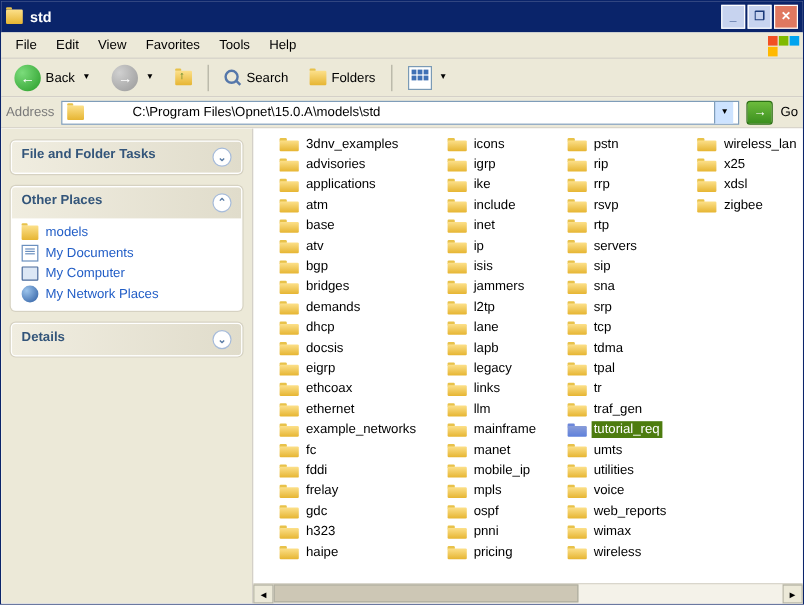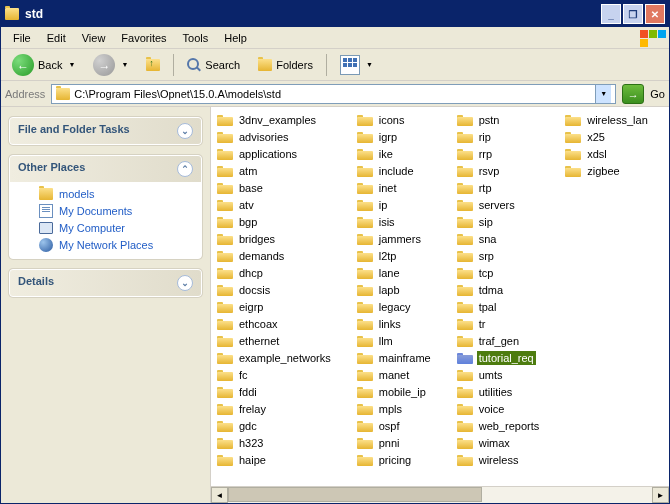--- a/index.html
+++ b/index.html
@@ -20,32 +20,32 @@
   .circle { width:22px; height:22px; border-radius:50%; display:flex; align-items:center; justify-content:center; color:#fff; font-weight:bold; font-size:12px;}
   .circle.green{background: radial-gradient(circle at 30% 30%, #7bdc7b, #289c28);}
   .circle.grey{background: radial-gradient(circle at 30% 30%, #d0d0d0, #989898);}
   .sep { width:1px; height:22px; background:#b0aea0; margin:0 2px;}
   .dropdown-arrow { font-size:7px; color:#000; margin-left:2px;}
   .viewicons { width:20px; height:20px; border:1px solid #7a9ab5; background:#fff; display:flex; flex-wrap:wrap; padding:2px; gap:1px; align-content:flex-start;}
   .viewicons div{width:4px;height:4px;background:#4071b5;}
   .addressbar { height:26px; background:#ece9d8; border-bottom:1px solid #d4d0c8; display:flex; align-items:center; padding:0 4px; gap:6px; }
   .addr-label { color:#7a7a7a; }
   .addr-input { flex:1; height:20px; border:1px solid #7f9db9; background:#fff; display:flex; align-items:center; padding:0 4px; gap:4px;}
-  .addr-input input { border:none; outline:none; flex:1; font-size:11px;}
+  .addr-input input { border:none; outline:none; flex:1; font-size:11px;margin-left:36px;}
   .addr-dd { width:16px; height:18px; background:#cde3ff; border-left:1px solid #7f9db9; display:flex; align-items:center; justify-content:center; font-size:7px;}
   .gobtn { width:22px; height:20px; background:linear-gradient(to bottom,#6cbb3c,#3b8f1e); border:1px solid #2c7015; border-radius:3px; color:#fff; display:flex; align-items:center; justify-content:center; font-weight:bold;}
   .content { flex:1; display:flex; overflow:hidden; background:#fff;}
   .sidebar { width:210px; background:#ece9d8; padding:10px 8px; display:flex; flex-direction:column; gap:10px; border-right:1px solid #d4d0c8;}
   .panel { background:#fff; border:1px solid #fff; border-radius:4px; overflow:hidden; box-shadow: 0 0 0 1px #d6d2c2;}
   .panel-hdr { background:linear-gradient(to right,#f0ede0,#e0dccb); padding:5px 8px; font-weight:bold; color:#33557a; display:flex; justify-content:space-between; align-items:flex-start;}
   .panel-hdr .chev{font-size:9px; color:#5a7ca5; border:1px solid #a6bbda; width:16px;height:16px;border-radius:50%;display:flex;align-items:center;justify-content:center;background:#fff;}
   .panel-body { padding:6px 8px; display:flex; flex-direction:column; gap:4px;}
-  .panel-link { display:flex; align-items:center; gap:6px; color:#215dc6; cursor:default;margin-left:21px;}
+  .panel-link { display:flex; align-items:center; gap:6px; color:#215dc6; cursor:default;}
   .filepane { flex:1; position:relative; overflow:hidden;}
-  .files-inner { padding: 4px 0 4px 4px; display:flex; flex-direction:column; flex-wrap:wrap; height: calc(100% - 18px); align-content:flex-start; column-gap: 20px;}
+  .files-inner { padding: 4px 0 4px 4px; display:flex; flex-direction:column; flex-wrap:wrap; height: calc(100% - 18px); align-content:flex-start; column-gap: 20px; margin-left: 16px;}
   .file-item { display:flex; align-items:center; gap:4px; padding:1px 2px; height:17px; cursor:default; white-space:nowrap;}
   .file-item.selected .fname { background:#4d7c0f; color:#fff; }
   .file-item.selected .folder-ico { filter: brightness(0.7) hue-rotate(180deg); }
   .fname { padding: 1px 2px; }
   .folder-ico { width:16px; height:13px; position:relative;}
   .folder-ico::before { content:''; position:absolute; left:0; top:2px; width:6px; height:3px; background:#e8c24a; border-radius:1px 1px 0 0;}
   .folder-ico::after { content:''; position:absolute; left:0; top:4px; width:16px; height:9px; background:linear-gradient(to bottom,#fce08a,#e6b532); border-radius:1px;}
   .hscroll { position:absolute; bottom:0; left:0; right:0; height:17px; background:#ece9d8; border-top:1px solid #d4d0c8; display:flex;}
   .hscroll .sbtn{width:17px;height:16px;background:#ece9d8;border:1px solid #b0aea0;display:flex;align-items:center;justify-content:center;font-size:8px;}
   .hscroll .track{flex:1;background:#f4f2e9;position:relative;}

